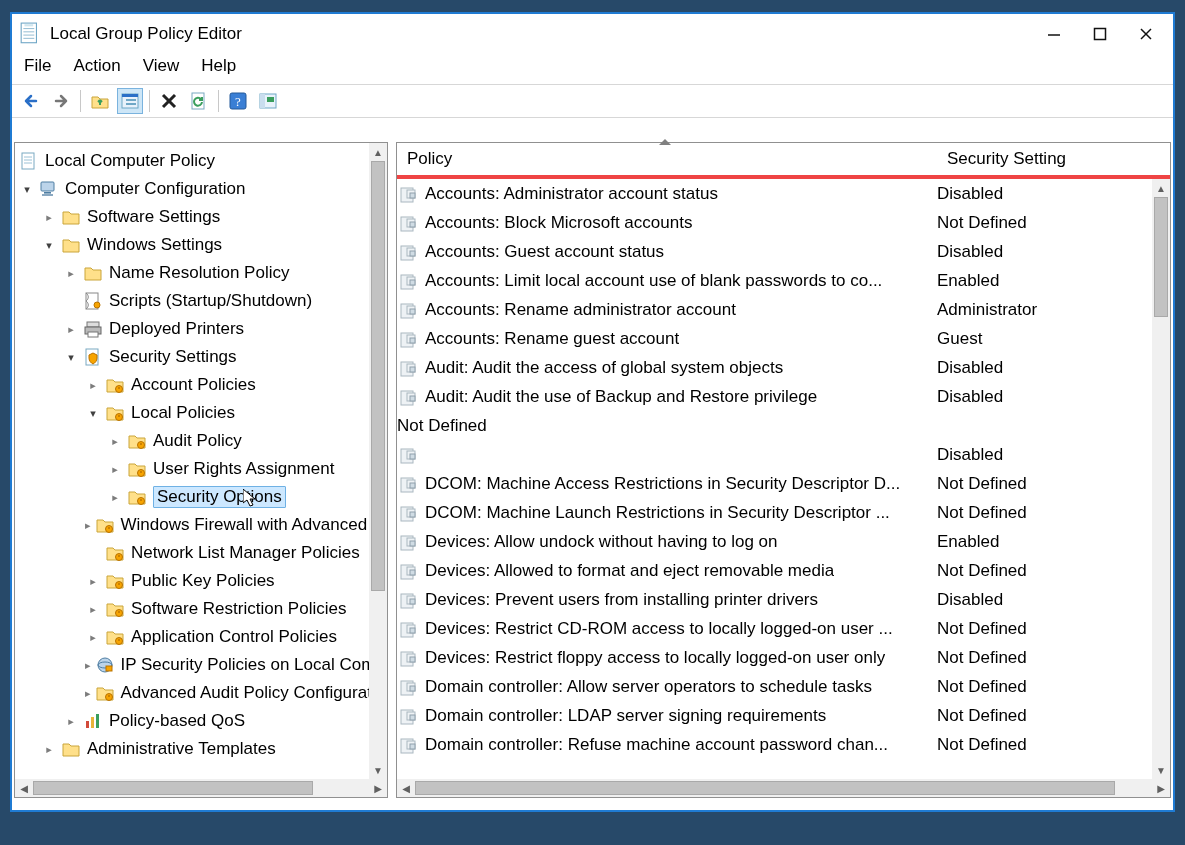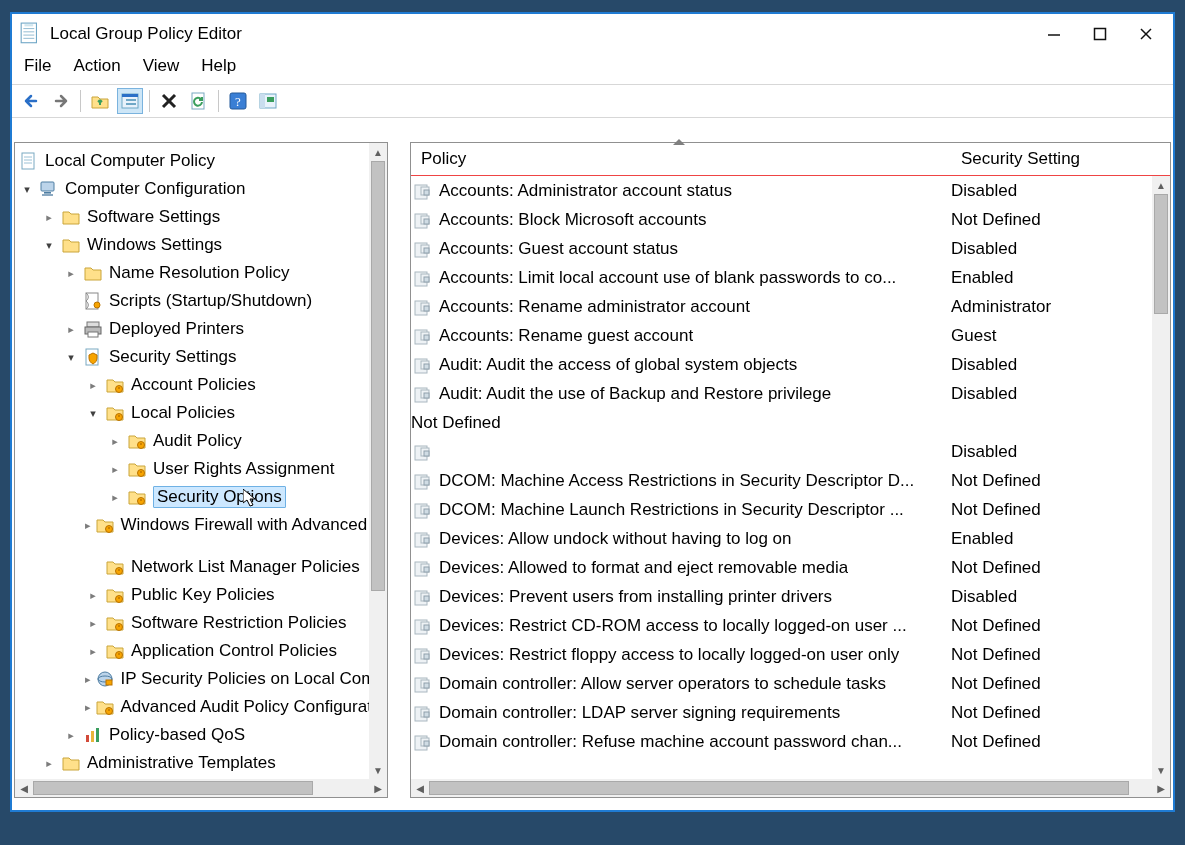--- a/index.html
+++ b/index.html
@@ -68,21 +68,21 @@
 .tool-sep {
   width: 1px; height: 22px;
   background: #c8c8c8;
   margin: 0 2px;
 }
 
 .content {
   position: absolute;
   left: 2px; right: 2px; top: 128px; bottom: 12px;
   display: flex;
-  gap: 22px;
+  gap: 8px;
 }
 .pane {
   border: 1px solid #909090;
   background: #fff;
   display: flex;
   flex-direction: column;
   position: relative;
 }
 .pane-left { width: 374px; }
 .pane-right { flex: 1; }
@@ -118,21 +118,21 @@
 }
 .tree-row.selected .node-label {
   background: #cde8ff;
   border: 1px solid #6fb1e4;
   padding: 0 3px;
   border-radius: 1px;
 }
 
 .list-headers {
   display: flex;
-  border-bottom: 1px solid #ef4444;
+  border-bottom: 4px solid #ef4444;
   font-size: 17px;
 }
 .list-headers .col {
   padding: 6px 10px;
   position: relative;
 }
 .list-headers .col.sort::after {
   content: "";
   position: absolute;
   left: 262px; top: -4px;
@@ -416,21 +416,21 @@
             </div>
             <div class="tree-row" style="padding-left: 70px;">
               <span class="expander">▸</span>
               <span class="node-icon"><svg width="20" height="20" viewBox="0 0 20 20">
                   <path d="M2 5 h6 l2 2 h8 v10 h-16 z" fill="#ffe08a" stroke="#caa53b"></path>
                   <circle cx="14" cy="14" r="3.5" fill="#f7a400" stroke="#b97200"></circle>
                   <rect x="13.3" y="12" width="1.4" height="2" fill="#b97200"></rect>
                 </svg></span>
               <span class="node-label">Windows Firewall with Advanced Security</span>
             </div>
-            <div class="tree-row" style="padding-left: 70px; margin-top: 14px;">
+            <div class="tree-row" style="padding-left: 70px;">
               <span class="expander"></span>
               <span class="node-icon"><svg width="20" height="20" viewBox="0 0 20 20">
                   <path d="M2 5 h6 l2 2 h8 v10 h-16 z" fill="#ffe08a" stroke="#caa53b"></path>
                   <circle cx="14" cy="14" r="3.5" fill="#f7a400" stroke="#b97200"></circle>
                   <rect x="13.3" y="12" width="1.4" height="2" fill="#b97200"></rect>
                 </svg></span>
               <span class="node-label">Network List Manager Policies</span>
             </div>
             <div class="tree-row" style="padding-left: 70px;">
               <span class="expander">▸</span>

